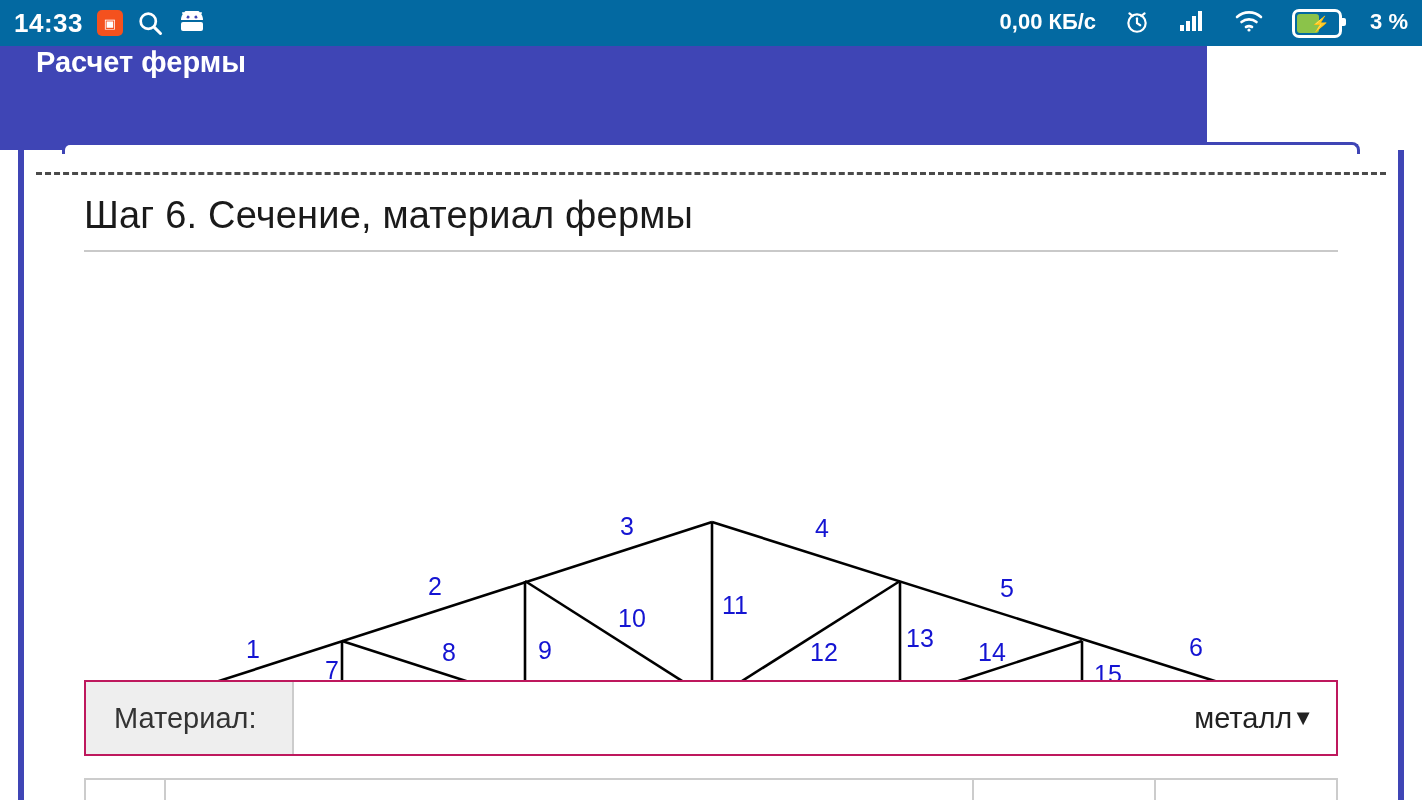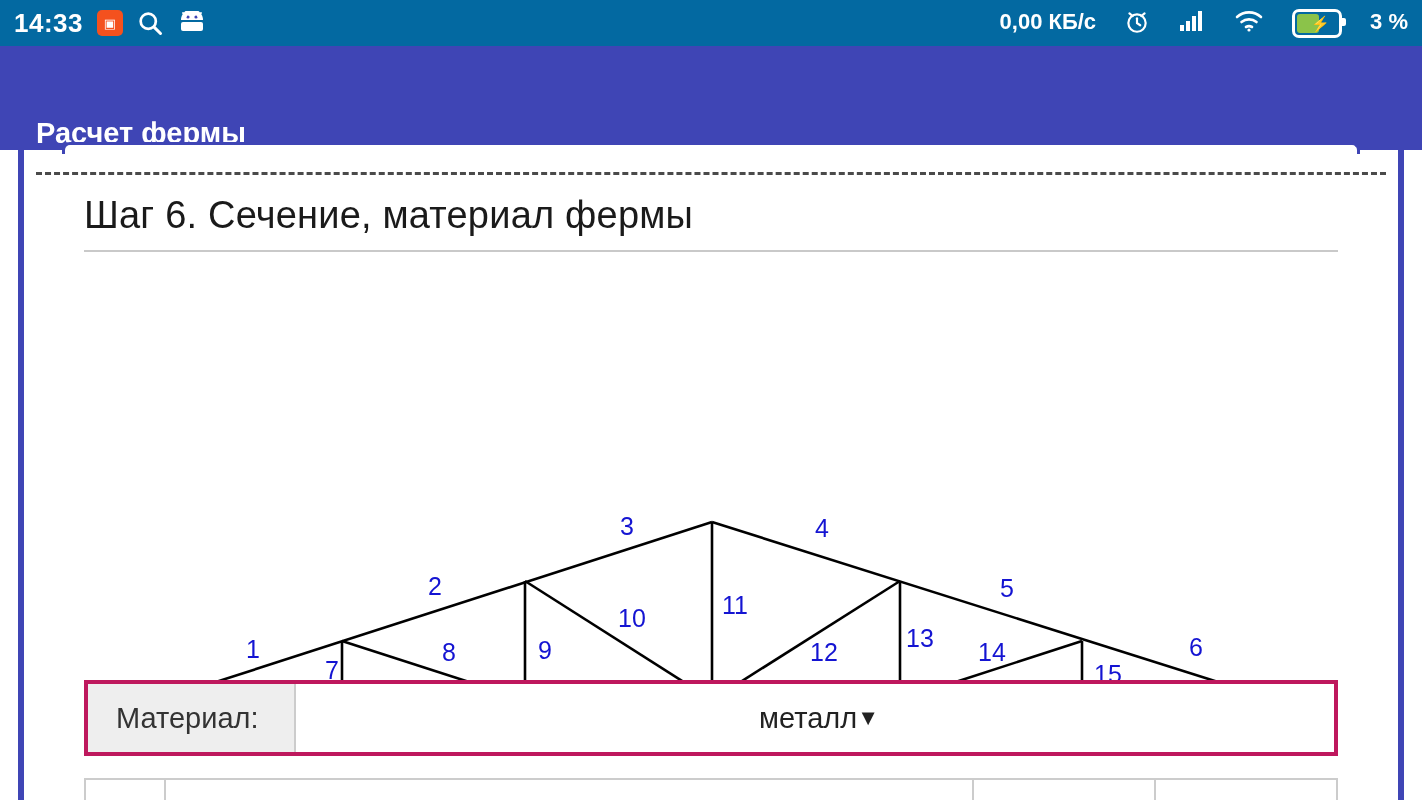--- a/index.html
+++ b/index.html
@@ -89,25 +89,25 @@
     font-size: 15px;
     line-height: 1;
     left: 4px;
   }
   .battery-pct { font-size: 22px; font-weight: bold; }
 
   
   .app-bar {
     position: absolute;
     top: 46px; left: 0;
-    width: 1422px;
+    width: 1207px;
     height: 104px;
     background: #3f45b5;
     display: flex;
-    align-items: flex-end;
+    align-items: flex-start;
   }
   .app-title {
     color: #ffffff;
     font-size: 29px;
     font-weight: bold;
     margin-left: 36px;
   }
 
   
   .content {
@@ -168,41 +168,41 @@
     height: 415px;
   }
   .figure svg { display: block; }
 
   
   .material-row {
     position: absolute;
     top: 530px; left: 84px;
     width: 1254px;
     height: 76px;
-    border: 4px solid #be185d;
+    border: 2px solid #be185d;
     box-sizing: border-box;
     display: flex;
     background: #ffffff;
   }
   .material-label {
     width: 208px;
     background: #eeeeee;
     border-right: 2px solid #ccc;
     display: flex;
     align-items: center;
     padding-left: 28px;
     box-sizing: border-box;
     font-size: 29px;
     color: #333;
   }
   .material-select {
     flex: 1;
     display: flex;
     align-items: center;
-    justify-content: center;
+    justify-content: flex-end;
     padding: 0 22px 0 30px;
     font-size: 29px;
     color: #222;
   }
   .caret {
     font-size: 22px;
     color: #222;
   }
   .table-top {
     position: absolute;

